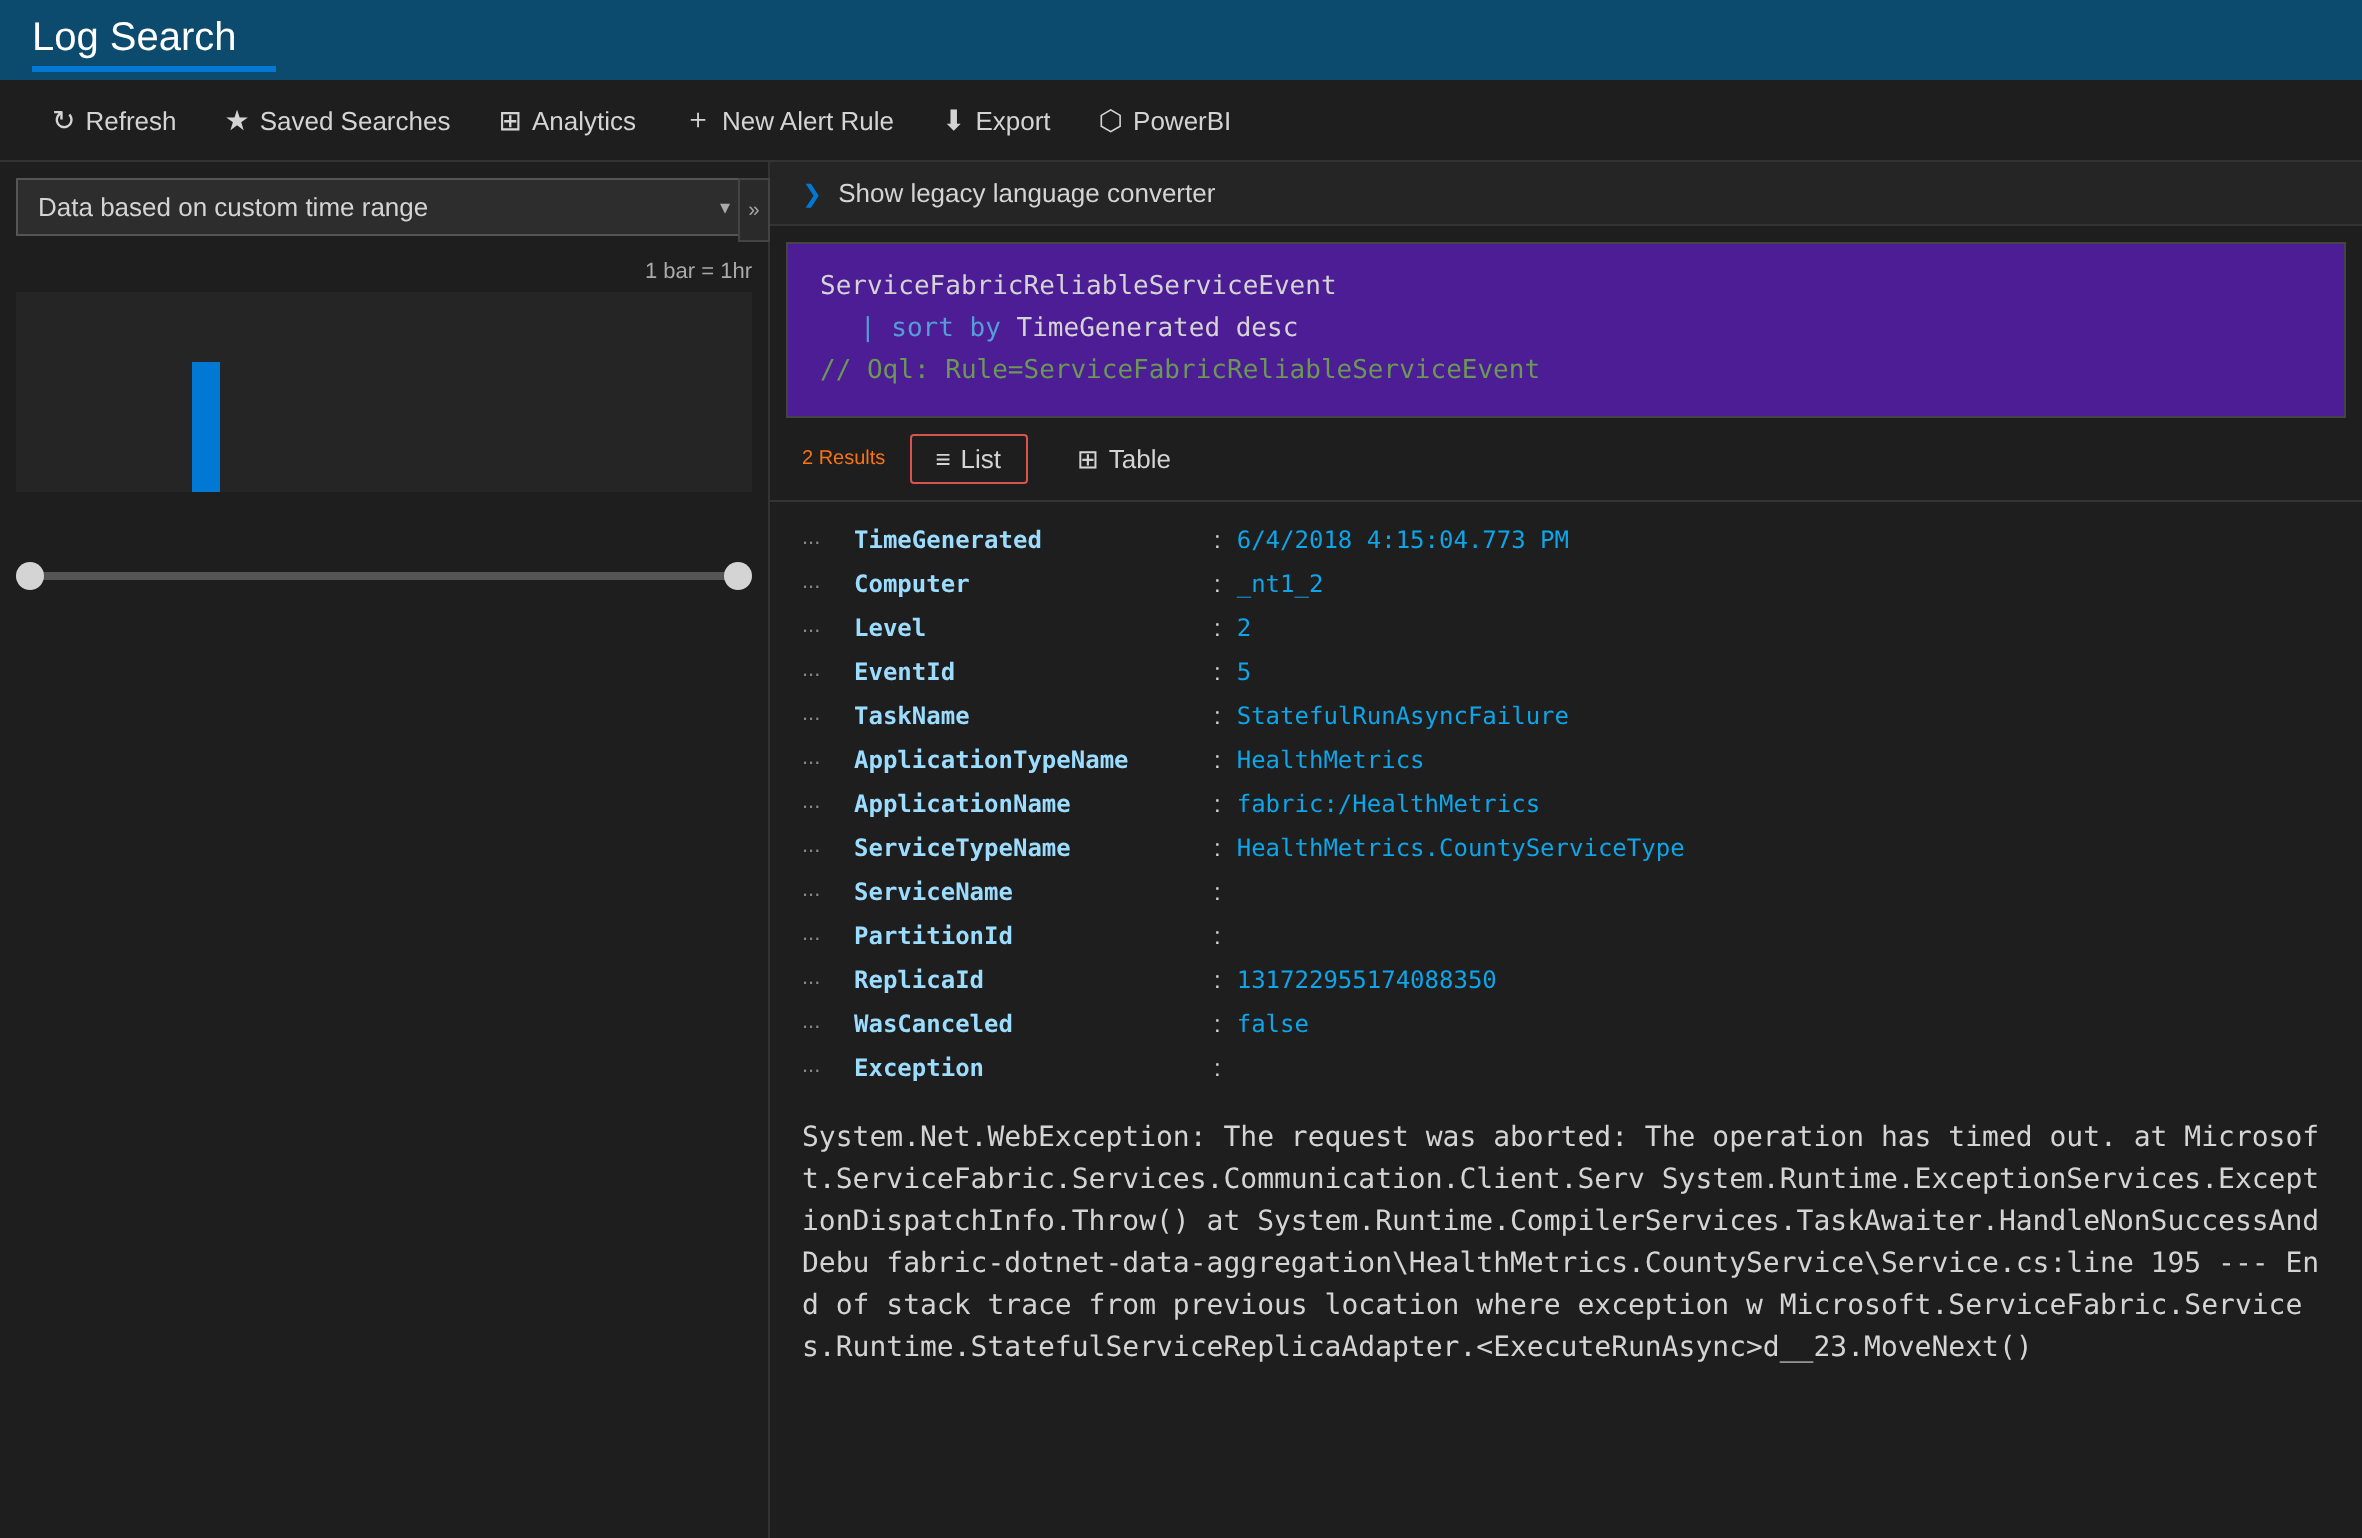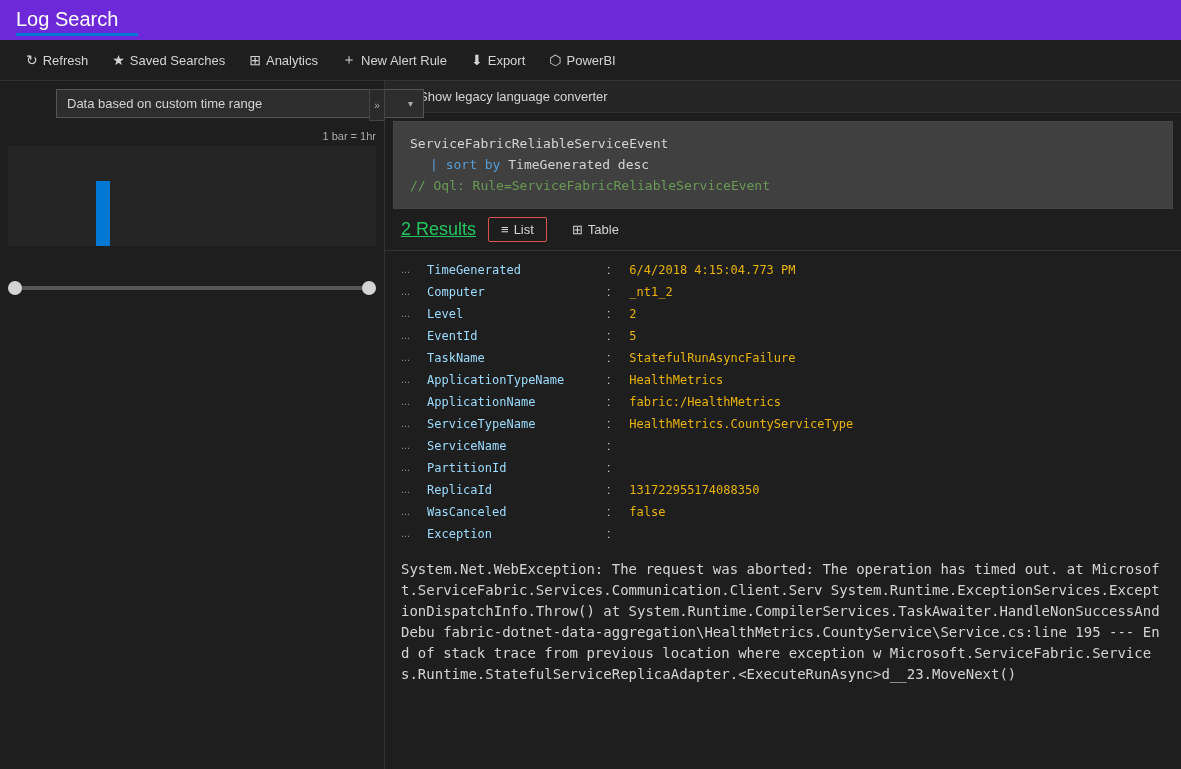--- a/index.html
+++ b/index.html
@@ -8,21 +8,21 @@
       color: #d4d4d4;
       font-family: 'Segoe UI', Arial, sans-serif;
       font-size: 13px;
       width: 1181px;
       min-height: 769px;
       overflow-x: hidden;
     }
 
     
     .header {
-      background: #6d28d9;
+      background: #0c4a6e;
       padding: 8px 16px 4px 16px;
       display: flex;
       align-items: center;
     }
     .header-title {
       font-size: 20px;
       font-weight: 300;
       color: #fff;
       margin-right: 20px;
     }
@@ -91,21 +91,20 @@
       background: #2d2d2d;
       border: 1px solid #555;
       color: #d4d4d4;
       padding: 6px 10px;
       font-size: 13px;
       cursor: pointer;
       display: flex;
       align-items: center;
       justify-content: space-between;
       margin-bottom: 12px;
-      margin-left: 48px;
     }
     .time-range-dropdown .arrow { font-size: 10px; color: #aaa; }
 
     .bar-label {
       text-align: right;
       font-size: 11px;
       color: #aaa;
       margin-bottom: 4px;
     }
 
@@ -172,43 +171,42 @@
       color: #0078d4;
       font-size: 12px;
     }
     .legacy-text {
       color: #d4d4d4;
       font-size: 13px;
     }
 
     
     .query-area {
-      background: #404040;
+      background: #4c1d95;
       padding: 12px 16px;
       border-bottom: 1px solid #333;
       font-family: 'Consolas', monospace;
       font-size: 13px;
       color: #d4d4d4;
       line-height: 1.6;
       border: 1px solid #444;
       margin: 8px;
       margin-bottom: 0;
     }
 
     
     .results-header {
       display: flex;
       align-items: center;
       padding: 8px 16px;
       gap: 12px;
     }
     .results-count {
-      font-size: 18px;
-      color: #22c55e;
-      text-decoration: underline;
+      font-size: 10px;
+      color: #f97316;
     }
     .view-btn {
       background: transparent;
       border: 1px solid transparent;
       color: #d4d4d4;
       padding: 4px 12px;
       cursor: pointer;
       font-size: 13px;
       display: flex;
       align-items: center;
@@ -242,32 +240,32 @@
       font-size: 11px;
       margin-right: 6px;
       cursor: pointer;
       min-width: 20px;
     }
     .log-field-name {
       color: #9cdcfe;
       min-width: 180px;
       font-family: 'Consolas', monospace;
       font-size: 12px;
+      font-weight: bold;
     }
     .log-field-colon {
       color: #d4d4d4;
       margin-right: 8px;
       font-size: 12px;
     }
     .log-field-value {
-      color: #eab308;
+      color: #0ea5e9;
       font-family: 'Consolas', monospace;
       font-size: 12px;
       word-break: break-all;
-      margin-left: 11px;
     }
     .log-exception {
       padding: 6px 16px;
       font-family: 'Consolas', monospace;
       font-size: 14px;
       color: #d4d4d4;
       line-height: 1.5;
       word-break: break-all;
     }
   </style>

